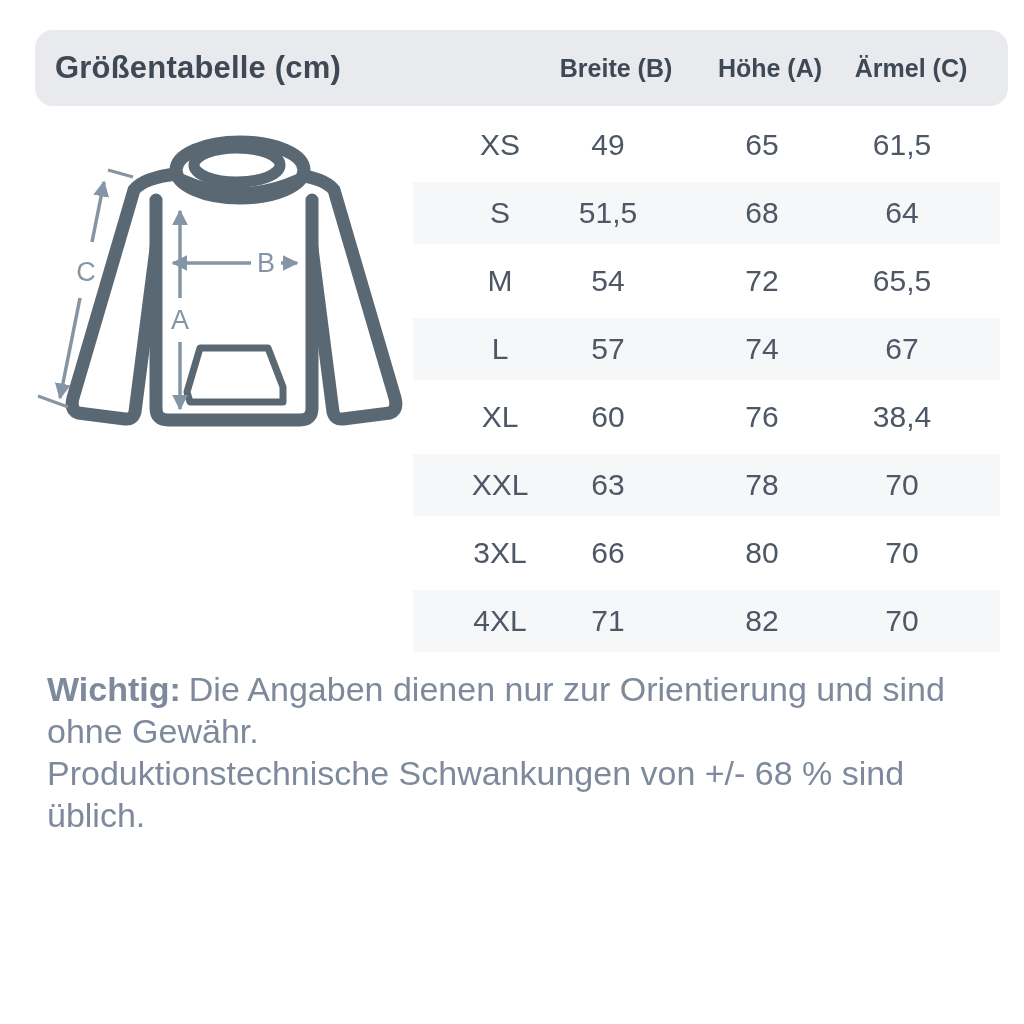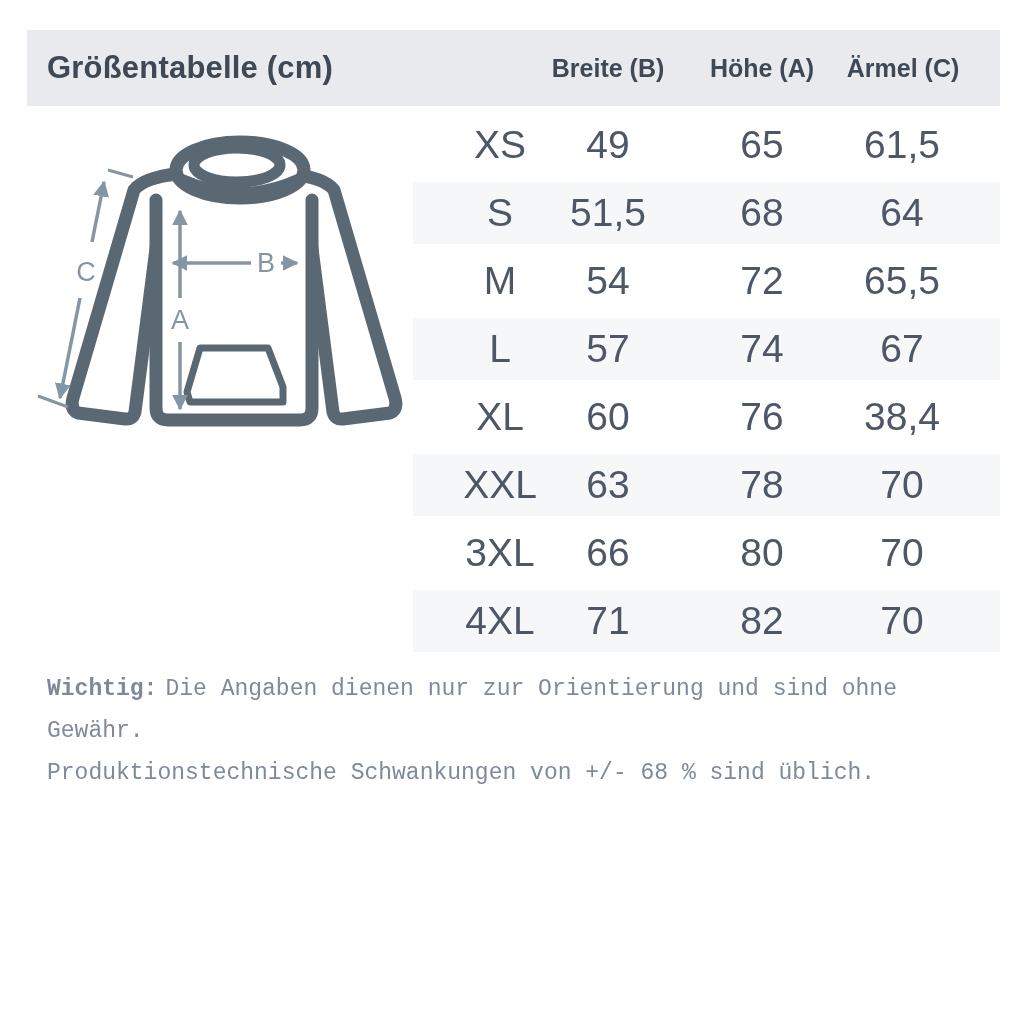--- a/index.html
+++ b/index.html
@@ -5,22 +5,23 @@
   html,body{margin:0;padding:0;}
   body{
     width:1024px;height:1024px;background:#ffffff;
     font-family:"Liberation Sans","DejaVu Sans",sans-serif;
     position:relative;overflow:hidden;
   }
   .page{position:absolute;inset:0;}
 
   
   .band{
-    position:absolute;left:27px;top:30px;width:973px;height:76px;
+    position:absolute;left:35px;top:30px;width:973px;height:76px;
     background:#e9eaee;
+    border-radius:18px;
   }
   .band h1{
     position:absolute;left:20px;top:50%;transform:translateY(-50%);
     margin:0;font-size:31px;font-weight:bold;color:#3f4956;letter-spacing:0.2px;
   }
   .band .col{
     position:absolute;top:50%;transform:translate(-50%,-50%);
     font-size:25px;font-weight:bold;color:#3f4956;white-space:nowrap;
   }
   .col-b{left:581px;}
@@ -28,34 +29,34 @@
   .col-c{left:876px;}
 
   
   .table{position:absolute;left:413px;top:111px;width:587px;}
   .row{position:relative;height:68px;}
   .row:nth-child(even){
     background:linear-gradient(#f6f7f9,#f6f7f9) center / 100% 62px no-repeat;
   }
   .row span{
     position:absolute;top:50%;transform:translate(-50%,-50%);
-    font-size:39px;color:#4d5765;white-space:nowrap;
+    font-size:30px;color:#4d5765;white-space:nowrap;
   }
   .row .c0{left:87px;}
   .row .c1{left:195px;}
   .row .c2{left:349px;}
   .row .c3{left:489px;}
 
   
   .diagram{position:absolute;left:25px;top:118px;}
 
   
   .note{
     position:absolute;left:47px;top:668px;width:930px;margin:0;
-    font-size:23px;line-height:42px;color:#7e8a9c;font-family:Liberation Mono, monospace;
+    font-size:34px;line-height:42px;color:#7e8a9c;
   }
   .note strong{font-weight:bold;color:#7e8a9c;margin-right:8px;}
 </style>
 </head>
 <body>
 
 <div class="page">
 
   <header class="band">
     <h1>Größentabelle (cm)</h1>

